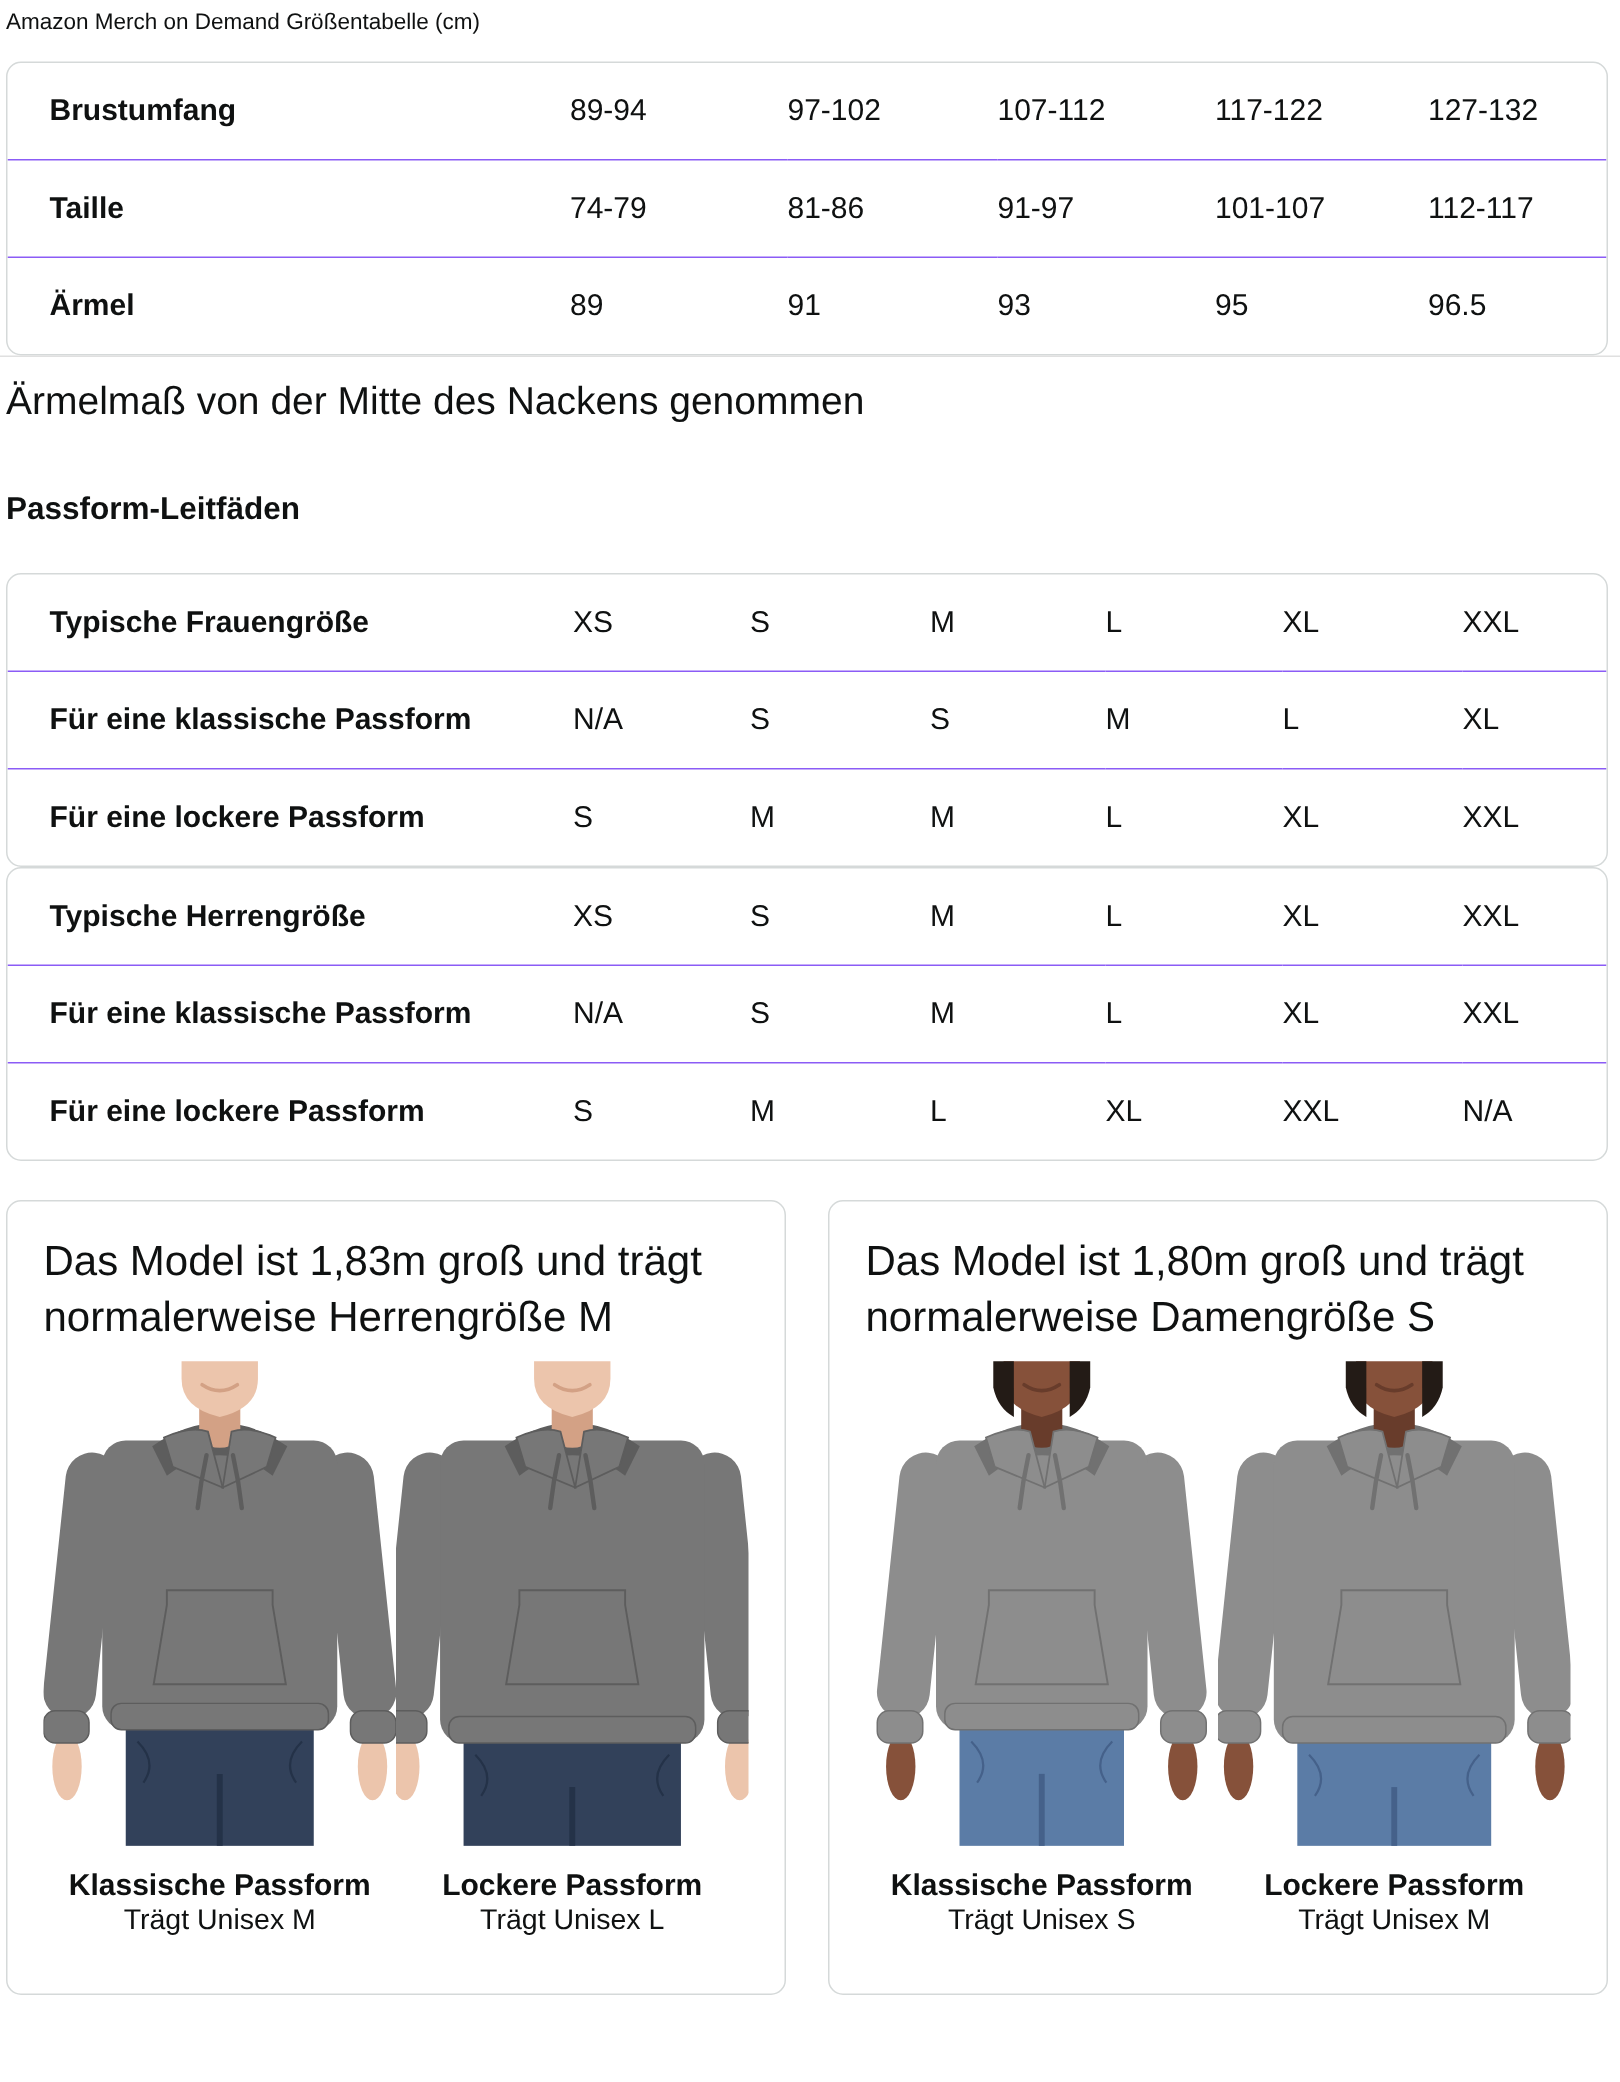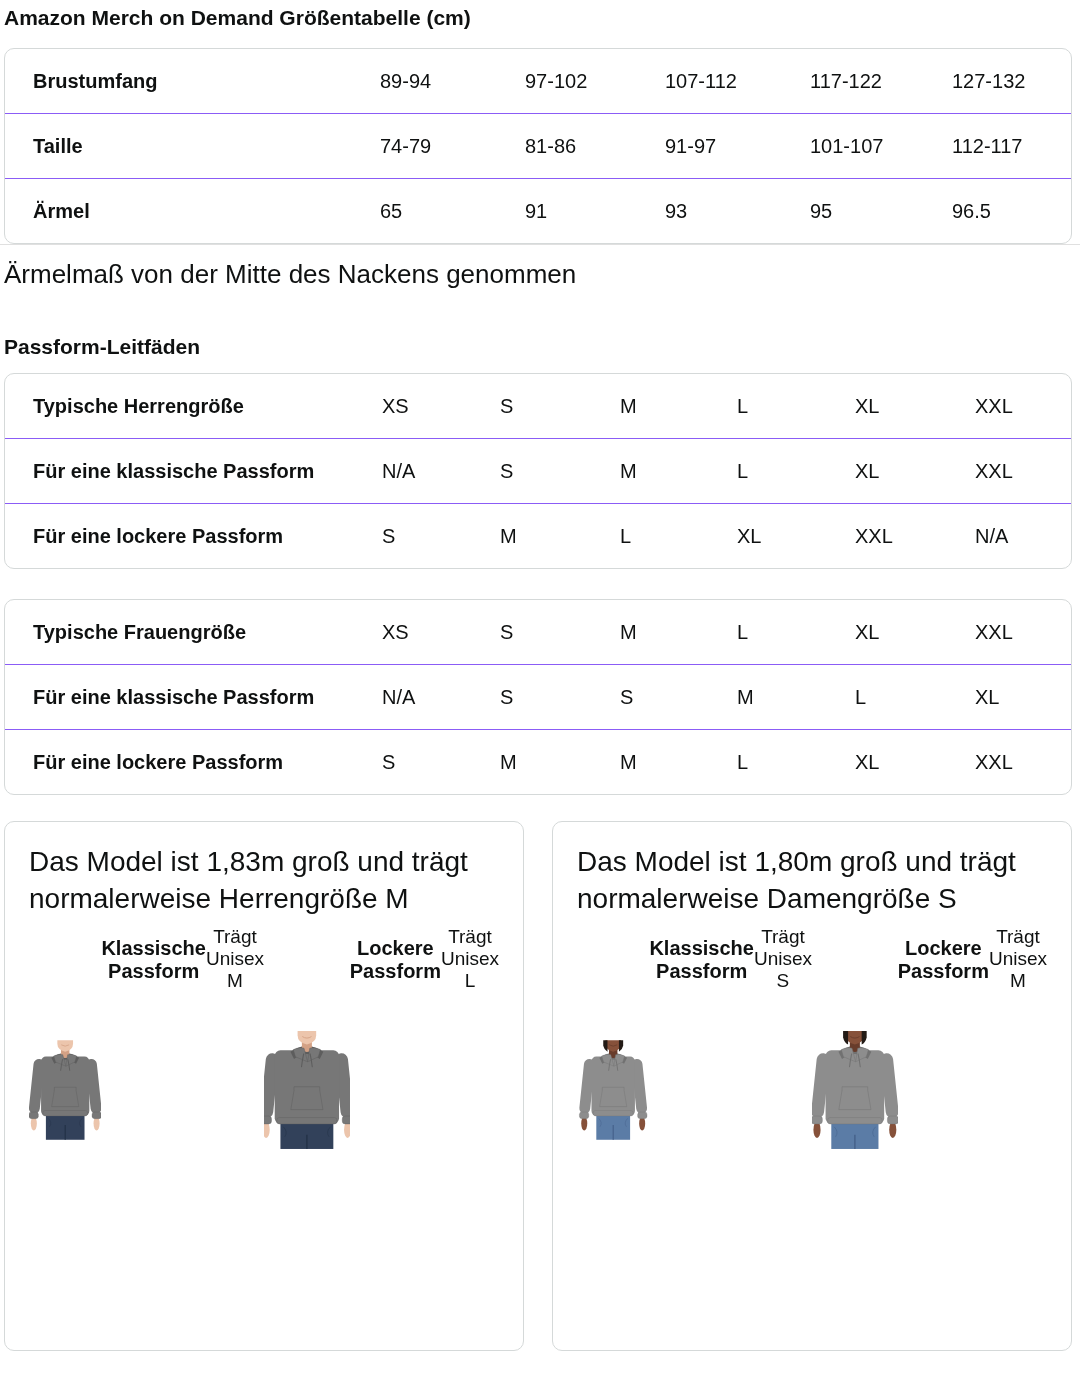--- a/index.html
+++ b/index.html
@@ -2,36 +2,36 @@
 <html lang="de"><head>
 <meta charset="utf-8">
 <style>
   html,body{margin:0;padding:0;background:#ffffff;}
   body{
     width:1080px;height:1388px;overflow:hidden;
     font-family:"Liberation Sans",sans-serif;color:#0F1111;
     -webkit-font-smoothing:antialiased;
   }
   .page{padding:6px 8px 0 4px;box-sizing:border-box;}
-  .page-title{font-size:21px;font-weight:700;margin:0 0 18px 0;}
+  .page-title{font-size:15px;font-weight:400;margin:0 0 18px 0;}
   .tbl{border:1px solid #d5d9d9;border-radius:10px;overflow:hidden;background:#fff;}
   .tbl table{width:100%;border-collapse:collapse;table-layout:fixed;}
   .tbl td{height:64px;font-size:20px;text-align:left;vertical-align:middle;padding:0;}
   .tbl td.lbl{font-weight:700;padding-left:28px;}
   .tbl tr + tr td{border-top:1px solid #8b5cf6;}
   .divider{height:1px;background:#e0e0e0;margin:0 -8px 0 -4px;}
   .note{font-size:26px;margin:14px 0 0 0;}
   .section-heading{font-size:21px;font-weight:700;margin:45px 0 14px 0;}
   #women-table{margin-top:30px;}
   .cards{display:flex;gap:28px;margin-top:26px;}
   .card{flex:1;border:1px solid #d5d9d9;border-radius:10px;height:530px;
         padding:21px 24px 0 24px;box-sizing:border-box;background:#fff;}
   .card-desc{font-size:28px;line-height:37px;margin:0;}
   .figures{display:flex;margin-top:8px;}
-  .figure{width:50%;display:flex;}
+  .figure{width:50%;display:flex;flex-direction:column;align-items:center;}
   .model-photo{width:100%;height:330px;}
   .model-photo svg{width:100%;height:100%;display:block;}
   .fit-label{font-weight:700;font-size:20px;margin-top:12px;text-align:center;}
   .size-label{font-size:19px;margin-top:1px;text-align:center;}
 </style>
 </head>
 <body>
 
 <div class="page">
 
@@ -59,35 +59,78 @@
       <tr>
         <td class="lbl">Taille</td>
         <td>74-79</td>
         <td>81-86</td>
         <td>91-97</td>
         <td>101-107</td>
         <td>112-117</td>
       </tr>
       <tr>
         <td class="lbl">Ärmel</td>
-        <td>65</td>
+        <td>89</td>
         <td>91</td>
         <td>93</td>
         <td>95</td>
         <td>96.5</td>
       </tr>
     </tbody>
       </table>
   </div>
 
   <div class="divider"></div>
 
   <p class="note">Ärmelmaß von der Mitte des Nackens genommen</p>
 
   <h2 class="section-heading">Passform-Leitfäden</h2>
+
+  <div class="tbl" id="women-table">
+    <table>
+      <colgroup>
+          <col style="width:377px">
+          <col style="width:118px">
+          <col style="width:120px">
+          <col style="width:117px">
+          <col style="width:118px">
+          <col style="width:120px">
+          <col>
+        </colgroup>
+      <tbody>
+          <tr>
+        <td class="lbl">Typische Frauengröße</td>
+        <td>XS</td>
+        <td>S</td>
+        <td>M</td>
+        <td>L</td>
+        <td>XL</td>
+        <td>XXL</td>
+      </tr>
+      <tr>
+        <td class="lbl">Für eine klassische Passform</td>
+        <td>N/A</td>
+        <td>S</td>
+        <td>S</td>
+        <td>M</td>
+        <td>L</td>
+        <td>XL</td>
+      </tr>
+      <tr>
+        <td class="lbl">Für eine lockere Passform</td>
+        <td>S</td>
+        <td>M</td>
+        <td>M</td>
+        <td>L</td>
+        <td>XL</td>
+        <td>XXL</td>
+      </tr>
+    </tbody>
+      </table>
+  </div>
 
   <div class="tbl">
     <table>
       <colgroup>
           <col style="width:377px">
           <col style="width:118px">
           <col style="width:120px">
           <col style="width:117px">
           <col style="width:118px">
           <col style="width:120px">
@@ -113,63 +156,20 @@
         <td>XXL</td>
       </tr>
       <tr>
         <td class="lbl">Für eine lockere Passform</td>
         <td>S</td>
         <td>M</td>
         <td>L</td>
         <td>XL</td>
         <td>XXL</td>
         <td>N/A</td>
-      </tr>
-    </tbody>
-      </table>
-  </div>
-
-  <div class="tbl" id="women-table">
-    <table>
-      <colgroup>
-          <col style="width:377px">
-          <col style="width:118px">
-          <col style="width:120px">
-          <col style="width:117px">
-          <col style="width:118px">
-          <col style="width:120px">
-          <col>
-        </colgroup>
-      <tbody>
-          <tr>
-        <td class="lbl">Typische Frauengröße</td>
-        <td>XS</td>
-        <td>S</td>
-        <td>M</td>
-        <td>L</td>
-        <td>XL</td>
-        <td>XXL</td>
-      </tr>
-      <tr>
-        <td class="lbl">Für eine klassische Passform</td>
-        <td>N/A</td>
-        <td>S</td>
-        <td>S</td>
-        <td>M</td>
-        <td>L</td>
-        <td>XL</td>
-      </tr>
-      <tr>
-        <td class="lbl">Für eine lockere Passform</td>
-        <td>S</td>
-        <td>M</td>
-        <td>M</td>
-        <td>L</td>
-        <td>XL</td>
-        <td>XXL</td>
       </tr>
     </tbody>
       </table>
   </div>
 
   <div class="cards">
 
     <div class="card">
       <p class="card-desc">Das Model ist 1,83m groß und trägt normalerweise Herrengröße M</p>
       <div class="figures">

